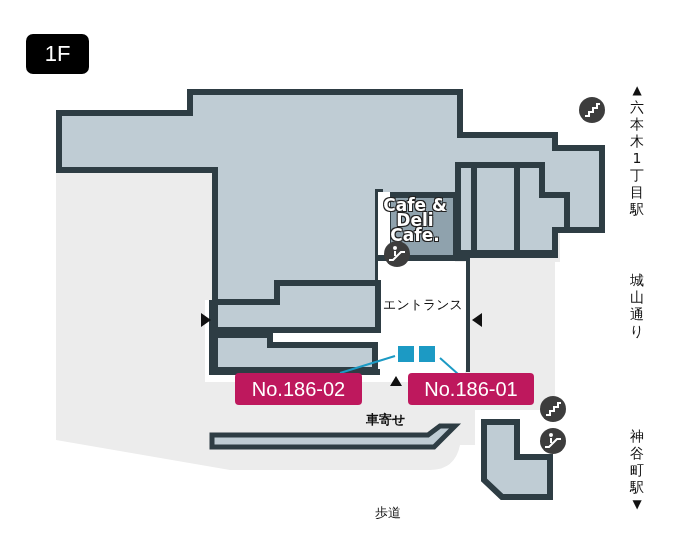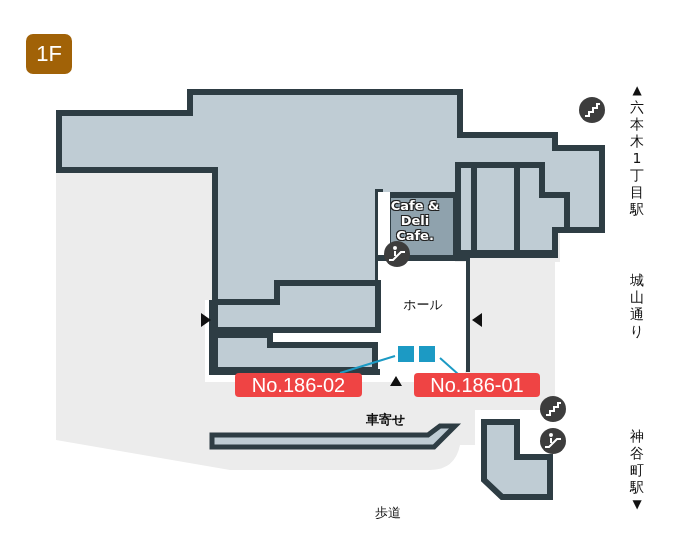--- a/index.html
+++ b/index.html
@@ -1,28 +1,28 @@
 <!DOCTYPE html>
 <html><head>
 <meta charset="utf-8">
 <style>
   html, body { margin: 0; padding: 0; background: #ffffff; }
   body { width: 686px; height: 535px; position: relative; overflow: hidden;
          font-family: "DejaVu Sans", "Liberation Sans", sans-serif; }
-  .floor-badge { position: absolute; left: 26px; top: 34px; width: 46px; height: 40px;
-    background: #a16207; border-radius: 7px; color: #fff; font-size: 22px;
+  .floor-badge { position: absolute; left: 26px; top: 34px; width: 63px; height: 40px;
+    background: #000000; border-radius: 7px; color: #fff; font-size: 22px;
     display: flex; align-items: center; justify-content: center; font-family: "Liberation Sans", sans-serif; }
   svg.map { position: absolute; left: 0; top: 0; }
   .vtext { position: absolute; color: #111; font-size: 14px; line-height: 17px;
     width: 16px; text-align: center; }
   .label { position: absolute; color: #111; font-size: 13px; text-align: center; white-space: nowrap; }
   .cafe-label { position: absolute; left: 376px; top: 198px; width: 78px; text-align: center;
-    font-size: 13px; line-height: 15px; color: #fff; font-weight: bold;
+    font-size: 17px; line-height: 15px; color: #fff; font-weight: bold;
     text-shadow: -1px -1px 0 #222, 1px -1px 0 #222, -1px 1px 0 #222, 1px 1px 0 #222; }
-  .unit-tag { position: absolute; height: 24px; background: #ef4444; color: #fff; border-radius: 4px;
+  .unit-tag { position: absolute; height: 32px; background: #be185d; color: #fff; border-radius: 4px;
     font-size: 20px; display: flex; align-items: center; justify-content: center;
     font-family: "Liberation Sans", sans-serif; }
   .icon-circle { position: absolute; width: 26px; height: 26px; border-radius: 50%; background: #3d3d3d; }
   .icon-circle svg { position: absolute; left: 0; top: 0; }
 </style>
 </head>
 <body>
 
 <svg class="map" width="686" height="535" viewBox="0 0 686 535">
 
@@ -63,25 +63,25 @@
 </svg>
 
 <div class="floor-badge">1F</div>
 
 <div class="cafe-label">
   <div>Cafe &amp; Deli</div>
   <div>Cafe.</div>
 </div>
 
 <div class="label" style="left:382px; top:296px; width:82px; line-height:18px;">
-  <div>ホール</div>
+  <div>エントランス</div>
 </div>
 
 <div class="unit-tag" style="left:235px; top:373px; width:127px;">No.186-02</div>
-<div class="unit-tag" style="left:408px; top:373px; width:126px;margin-left:6px;">No.186-01</div>
+<div class="unit-tag" style="left:408px; top:373px; width:126px;">No.186-01</div>
 
 <div class="label" style="left:366px; top:411px;font-weight:bold;">車寄せ</div>
 <div class="label" style="left:375px; top:456px;margin-top:48px;">歩道</div>
 
 <div class="vtext" style="left:629px; top:82px;">
   <div style="font-size:12px;">▲</div>
   <div>六</div>
   <div>本</div>
   <div>木</div>
   <div>1</div>

